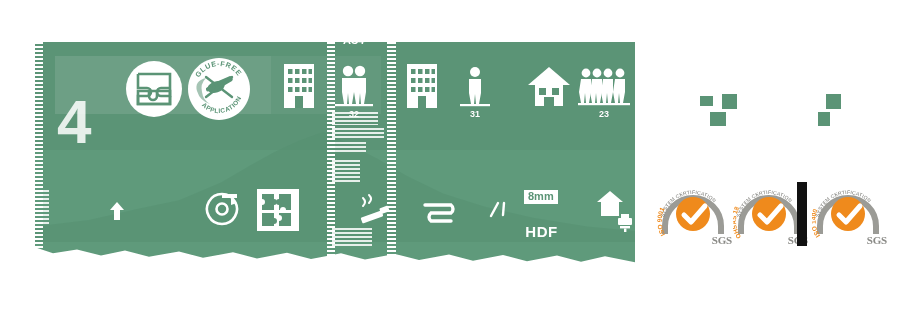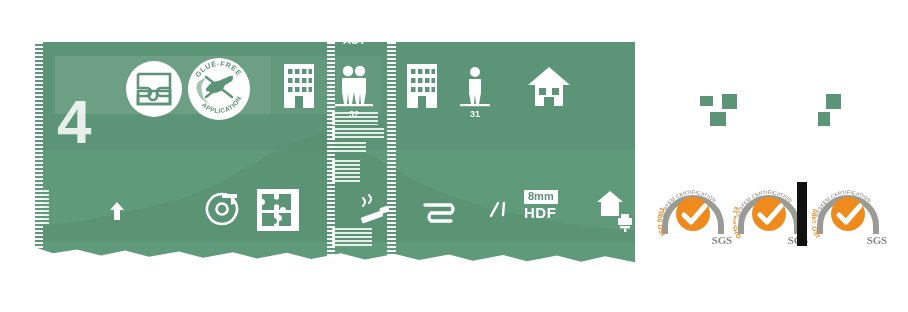--- a/index.html
+++ b/index.html
@@ -245,20 +245,36 @@
         <path d="M22 3 L43 21 h-7 v21 h-28 V21 H1 Z"></path>
       </g>
       <g fill="#5b9476">
         <rect x="12" y="24" width="7" height="7"></rect>
         <rect x="25" y="24" width="7" height="7"></rect>
         <rect x="17" y="33" width="10" height="9"></rect>
       </g>
     </svg>
   </div>
 
+  <div class="glyph" style="position:absolute; left:543px; top:24px;">
+    <svg width="52" height="42" viewBox="0 0 52 42">
+      <g fill="#ffffff">
+        <circle cx="8" cy="7" r="4.4"></circle>
+          <circle cx="19" cy="7" r="4.4"></circle>
+        <circle cx="30" cy="7" r="4.4"></circle>
+          <circle cx="42" cy="7" r="4.4"></circle>
+        <path d="M3 13 h10 v13 l-2 11 H8 l-1 -10 l-1 10 H3 l-2 -11 z"></path>
+        <path d="M14 13 h10 v13 l-2 11 h-3 l-1 -10 l-1 10 h-3 l-2 -11 z"></path>
+        <path d="M25 13 h10 v13 l-2 11 h-3 l-1 -10 l-1 10 h-3 l-2 -11 z"></path>
+        <path d="M37 13 h10 v13 l-2 11 h-3 l-1 -10 l-1 10 h-3 l-2 -11 z"></path>
+        <rect x="0" y="37" width="52" height="2.2"></rect>
+      </g>
+    </svg>
+    <span class="num">23</span>
+  </div>
 
   <div class="glyph" style="position:absolute; left:74px; top:159px;">
     <svg width="16" height="20" viewBox="0 0 16 20">
       <path d="M8 1 L15 9 H11 V19 H5 V9 H1 Z" fill="#ffffff"></path>
     </svg>
   </div>
 
   <div class="glyph" style="position:absolute; left:170px; top:150px;">
     <svg width="34" height="34" viewBox="0 0 34 34">
       <path d="M17 2 a15 15 0 1 1 -0.1 0 Z" fill="none" stroke="#ffffff" stroke-width="2.6"></path>
@@ -316,23 +332,23 @@
         <rect x="16" y="15" width="5" height="4"></rect>
         <rect x="11" y="20" width="6" height="6"></rect>
         <rect x="22" y="28" width="14" height="7" rx="1"></rect>
         <rect x="25" y="24" width="8" height="4"></rect>
         <rect x="24" y="36" width="10" height="2.4"></rect>
         <rect x="28" y="38.5" width="2.4" height="3.5"></rect>
       </g>
     </svg>
   </div>
 
-  <div style="position:absolute; left:489px; top:148px; display:flex; flex-direction:column; align-items:flex-start;">
+  <div style="position:absolute; left:489px; top:148px; display:flex; flex-direction:column; align-items:flex-end;">
     <span style="background:#ffffff; color:#5b9476; font-size:11px; font-weight:bold; padding:0 4px 1px; line-height:13px;">8mm</span>
-    <span style="color:#ffffff; font-size:15px; font-weight:bold; line-height:18px; letter-spacing:.5px;">HDF</span>
+    <span style="color:#ffffff; font-size:15px; font-weight:bold; line-height:18px; letter-spacing:.5px;margin-top:19px;">HDF</span>
   </div>
 
   <div class="ghosttext" style="left:297px; top:70px;  width:46px; height:13px;"></div>
   <div class="ghosttext" style="left:297px; top:86px;  width:52px; height:11px;"></div>
   <div class="ghosttext" style="left:297px; top:100px; width:34px; height:11px;"></div>
   <div class="ghosttext" style="left:297px; top:118px; width:28px; height:24px;"></div>
   <div class="ghosttext" style="left:297px; top:186px; width:40px; height:20px;"></div>
   <div class="ghosttext" style="left:2px;   top:148px; width:12px; height:36px;"></div>
 
   <div class="seam left"></div>

